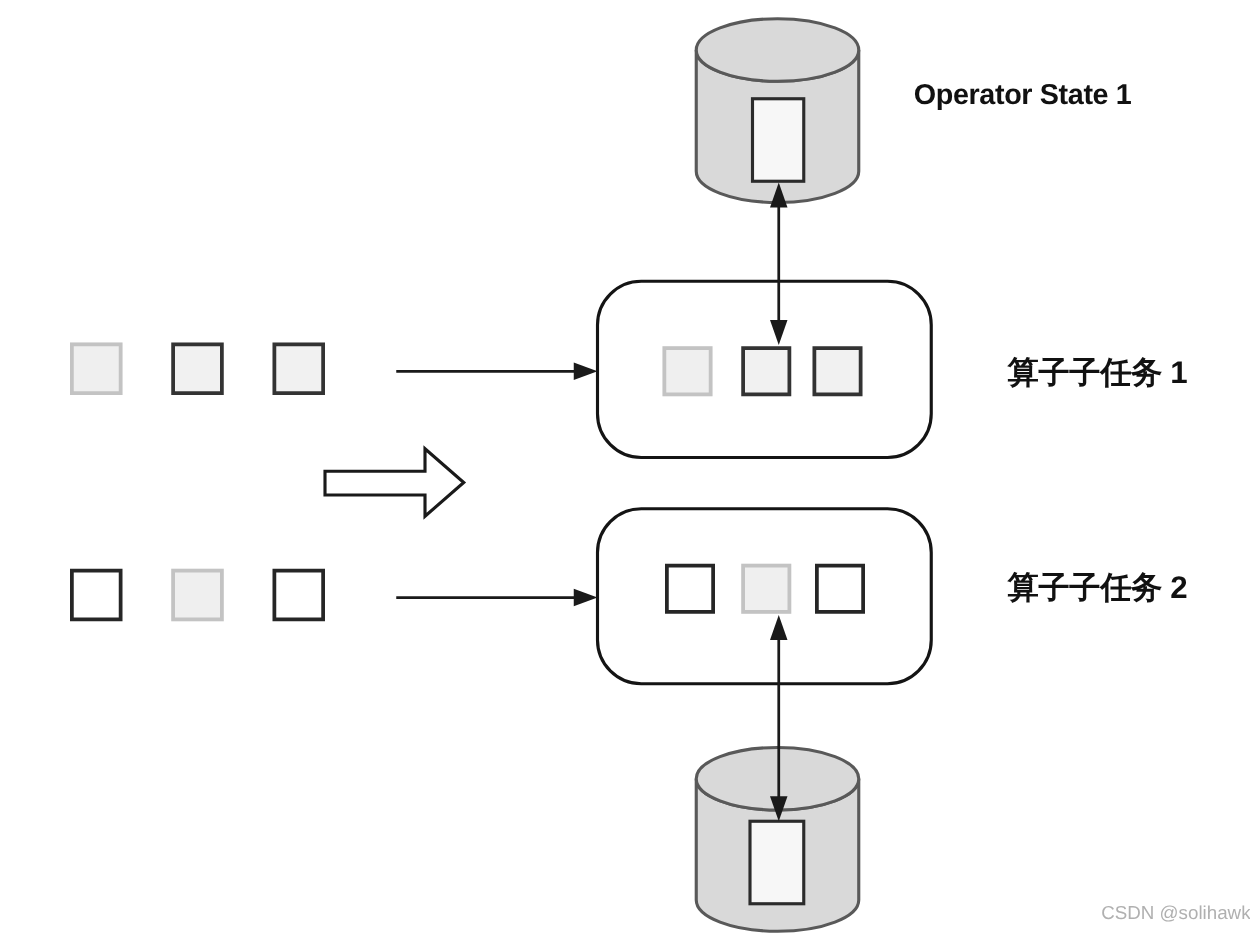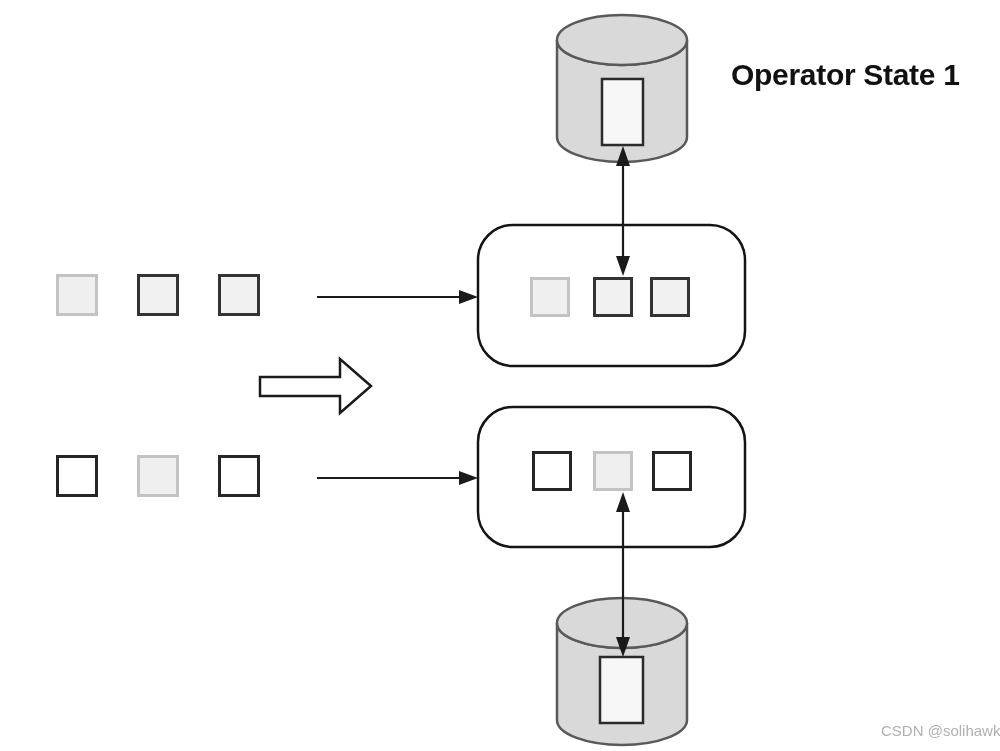--- a/index.html
+++ b/index.html
@@ -17,21 +17,21 @@
     border:3px solid #333;
     background:#f0f0f0;
   }
   .label{
     position:absolute;
     font-weight:bold;
     color:#111111;
     white-space:nowrap;
     letter-spacing:-0.3px;
   }
-  .label-en{font-size:30px;line-height:28px;}
+  .label-en{font-size:23px;line-height:28px;}
   .label-cn{font-size:25px;line-height:28px;}
   .watermark{
     position:absolute;
     font-size:15px;
     line-height:18px;
     font-weight:normal;
     color:#b0b0b0;
     white-space:nowrap;
   }
 </style>
@@ -78,21 +78,23 @@
       <line x1="623" y1="506" x2="623" y2="643" stroke-width="2.2"></line>
       <polygon points="623,492 616,512 630,512" stroke="none"></polygon>
       <polygon points="623,657 616,637 630,637" stroke="none"></polygon>
     </g>
 
     <polygon points="260,377 340,377 340,359 371,386 340,413 340,396 260,396" stroke="#1a1a1a" stroke-width="2.5" stroke-linejoin="miter" fill="#ffffff"></polygon>
   </svg>
 
   <div class="label label-en" style="left:731px;top:61px">Operator State 1</div>
 
+  <div class="label label-cn" style="left:806px;top:284px">算子子任务 1</div>
 
+  <div class="label label-cn" style="left:806px;top:456px">算子子任务 2</div>
 
 
   <div class="watermark" style="left: 881px; top: 722px; color: rgb(176, 176, 176);">CSDN @solihawk</div>
 
 <div class="square" style="left: 56px; top: 274px; width: 42px; height: 42px; background: rgb(239, 239, 239); border-color: rgb(195, 195, 195);"></div>
     <div class="square" style="left: 137px; top: 274px; width: 42px; height: 42px; background: rgb(241, 241, 241); border-color: rgb(51, 51, 51);"></div>
     <div class="square" style="left: 218px; top: 274px; width: 42px; height: 42px; background: rgb(241, 241, 241); border-color: rgb(51, 51, 51);"></div>
     <div class="square" style="left: 530px; top: 277px; width: 40px; height: 40px; background: rgb(239, 239, 239); border-color: rgb(195, 195, 195);"></div>
     <div class="square" style="left: 593px; top: 277px; width: 40px; height: 40px; background: rgb(241, 241, 241); border-color: rgb(51, 51, 51);"></div>
     <div class="square" style="left: 650px; top: 277px; width: 40px; height: 40px; background: rgb(241, 241, 241); border-color: rgb(51, 51, 51);"></div>

